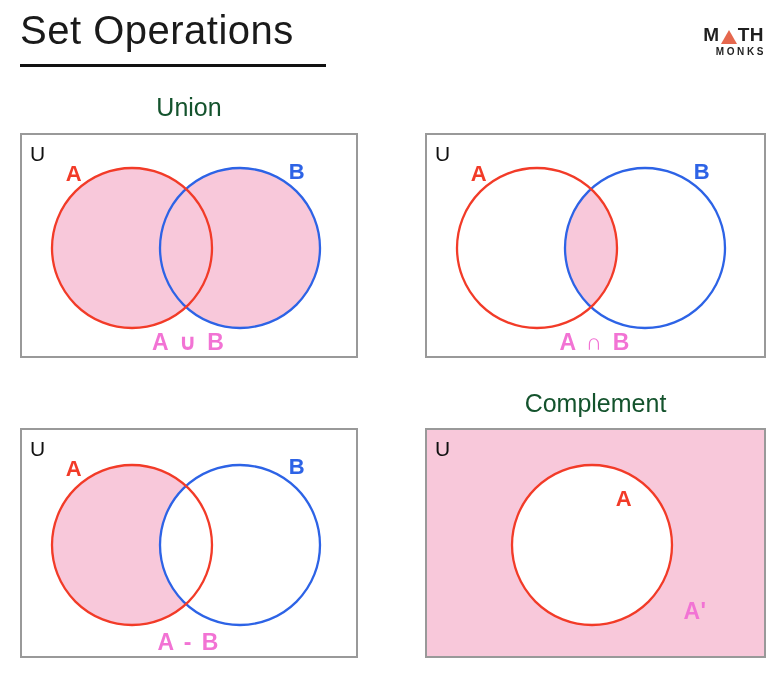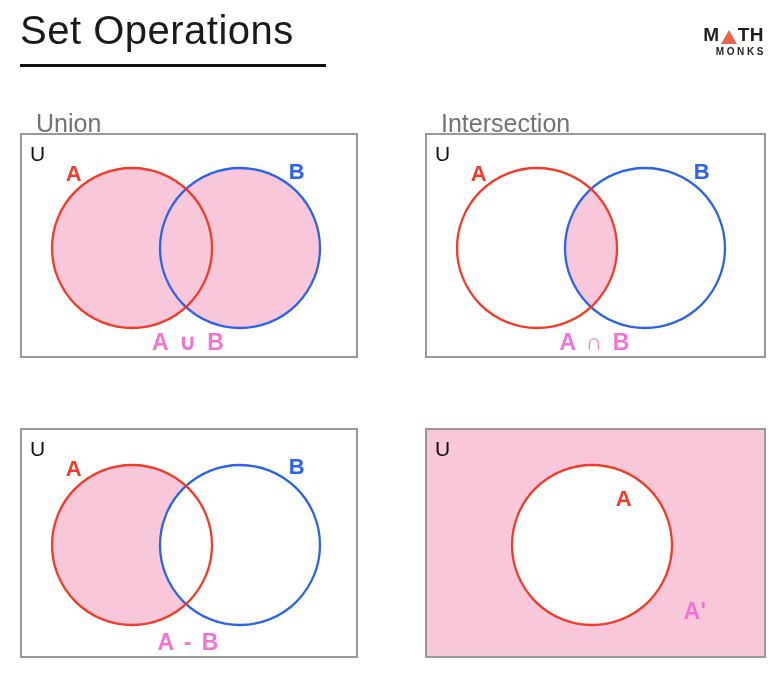--- a/index.html
+++ b/index.html
@@ -65,24 +65,25 @@
     letter-spacing: 2.6px;
     color: #1f1f1f;
     margin-top: 2px;
     margin-right: -2px;
     text-align: center;
   }
 
   
   .cell-title {
     position: absolute;
-    margin: 16px;
+    margin: 0;
     font-size: 25px;
     font-weight: 500;
-    color: #737373;
+    color: #14532d;
+    text-align: center;
   }
   #title-union        { left: 20px;  top: 93px;  width: 338px; }
   #title-intersection { left: 425px; top: 93px;  width: 341px; }
   #title-difference   { left: 20px;  top: 389px; width: 338px; }
   #title-complement   { left: 425px; top: 389px; width: 341px; }
 
   
   .venn-box {
     position: absolute;
     background: #ffffff;
@@ -104,21 +105,21 @@
   <div class="logo">
     <div class="logo-top">
       <span>M</span>
       <span class="logo-triangle" style="border-bottom-color: rgb(229, 103, 77);"></span>
       <span>TH</span>
     </div>
     <div class="logo-bottom">MONKS</div>
   </div>
 
   <h2 class="cell-title" id="title-union">Union</h2>
-  <h2 class="cell-title" id="title-intersection">Intersection</h2>
+  <h2 class="cell-title" id="title-complement">Complement</h2>
 
   <div class="venn-box" id="venn-union">
       <svg width="338" height="225" viewBox="0 0 338 225">
         <rect x="1" y="1" width="336" height="223" fill="#ffffff" stroke="#999999" stroke-width="2"></rect>
         <circle cx="112" cy="115" r="80" fill="#f8c8da"></circle>
         <circle cx="220" cy="115" r="80" fill="#f8c8da"></circle>
         <circle cx="220" cy="115" r="80" fill="none" stroke="#2d63e6" stroke-width="2.3"></circle>
         <circle cx="112" cy="115" r="80" fill="none" stroke="#f23b28" stroke-width="2.3"></circle>
         <text x="10" y="28" fill="#111111" font-size="21" text-anchor="start" font-weight="500" letter-spacing="0.5" font-family="&quot;Liberation Sans&quot;,&quot;DejaVu Sans&quot;,sans-serif">U</text>
         <text x="54" y="48" fill="#f23b28" font-size="22" text-anchor="middle" font-weight="600" letter-spacing="0.5" font-family="&quot;Liberation Sans&quot;,&quot;DejaVu Sans&quot;,sans-serif">A</text>

